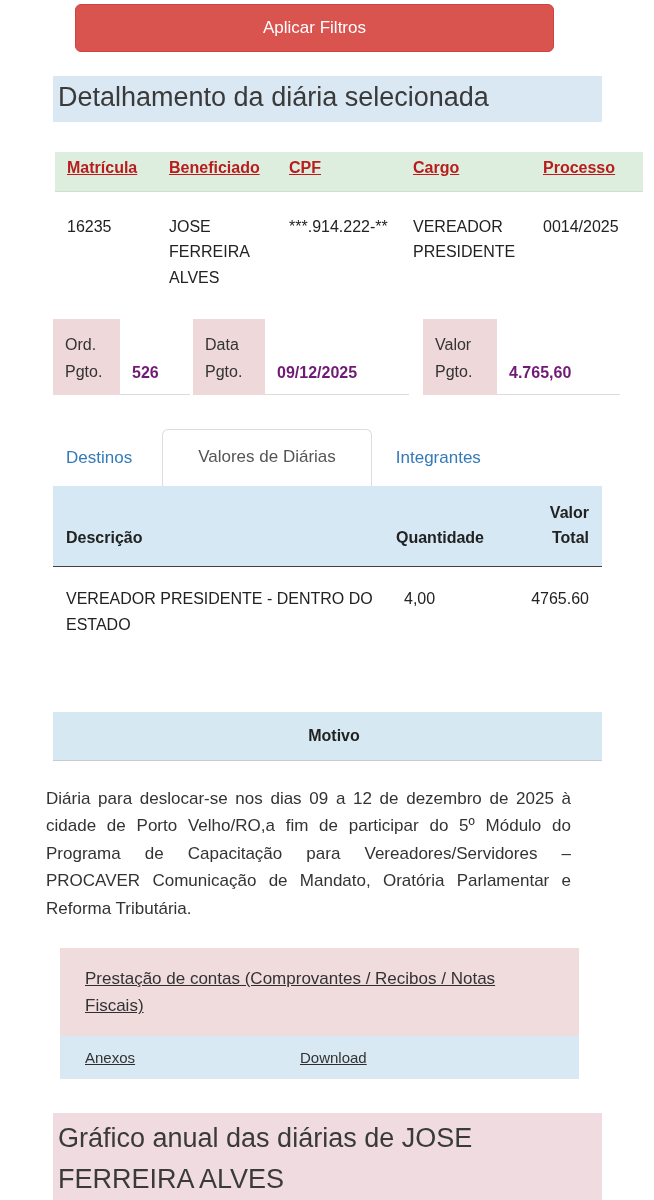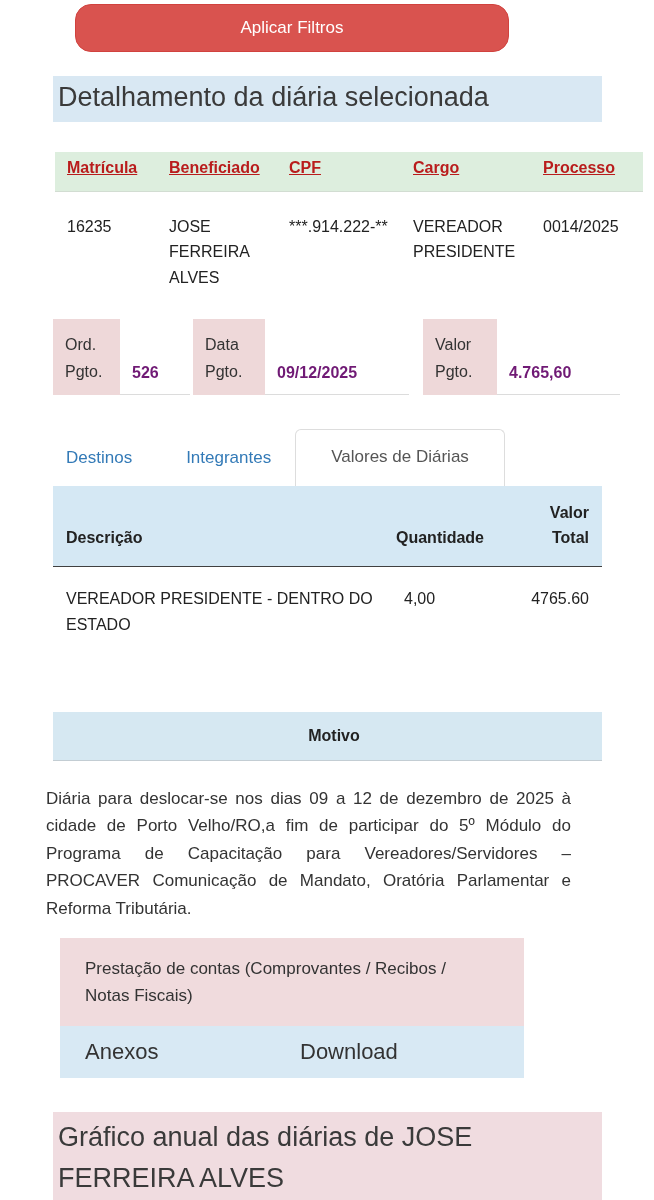--- a/index.html
+++ b/index.html
@@ -10,24 +10,24 @@
     color: #2e2e2e;
     overflow: hidden;
     position: relative;
   }
   .page { width: 654px; }
 
   
   .btn-danger {
     display: block;
     margin: 4px auto 0 75px;
-    width: 434px; height: 48px;
+    width: 479px; height: 48px;
     background: #d9534f;
     border: 1px solid #d1423e;
-    border-radius: 16px;
+    border-radius: 6px;
     color: #ffffff;
     font-size: 17px;
     font-family: "Liberation Sans", sans-serif;
     text-align: center;
     cursor: pointer;
   }
 
   
   .banner {
     margin-left: 53px;
@@ -163,34 +163,35 @@
     margin: 24px 64px 0 46px;
     width: 525px;
     font-size: 17px;
     color: #333;
     line-height: 1.62;
     text-align: justify;
   }
 
   
   .prestacao {
-    margin: 16px 0 0 60px;
-    width: 464px;
+    margin: 26px 0 0 60px;
+    width: 519px;
+    text-decoration: underline;
   }
   .prestacao-header {
     background: #f0dbdd;
     font-size: 17px;
     color: #333;
     padding: 17px 40px 16px 25px;
     line-height: 1.6;
   }
   .prestacao-row {
     background: #d8e9f4;
     display: flex;
-    font-size: 22px;
+    font-size: 15px;
     color: #333;
     padding: 13px 0 13px 25px;
   }
   .prestacao-row .cell-anexos { width: 215px; }
 </style>
 </head>
 <body>
 
 <div class="page">
 
@@ -230,22 +231,22 @@
     <div class="pgto-label w-l1">Ord. Pgto.</div>
     <div class="pgto-value w-v1">526</div>
     <div class="pgto-label w-l2">Data Pgto.</div>
     <div class="pgto-value w-v2">09/12/2025</div>
     <div class="pgto-label w-l3">Valor Pgto.</div>
     <div class="pgto-value w-v3">4.765,60</div>
   </div>
 
   <div class="tabs">
     <div class="tab first">Destinos</div>
+    <div class="tab active">Valores de Diárias</div>
     <div class="tab">Integrantes</div>
-    <div class="tab active">Valores de Diárias</div>
   </div>
 
   <table class="valores-table">
     <colgroup>
         <col class="vc-desc">
         <col class="vc-qtd">
         <col class="vc-tot">
       </colgroup>
     <thead>
       <tr>

